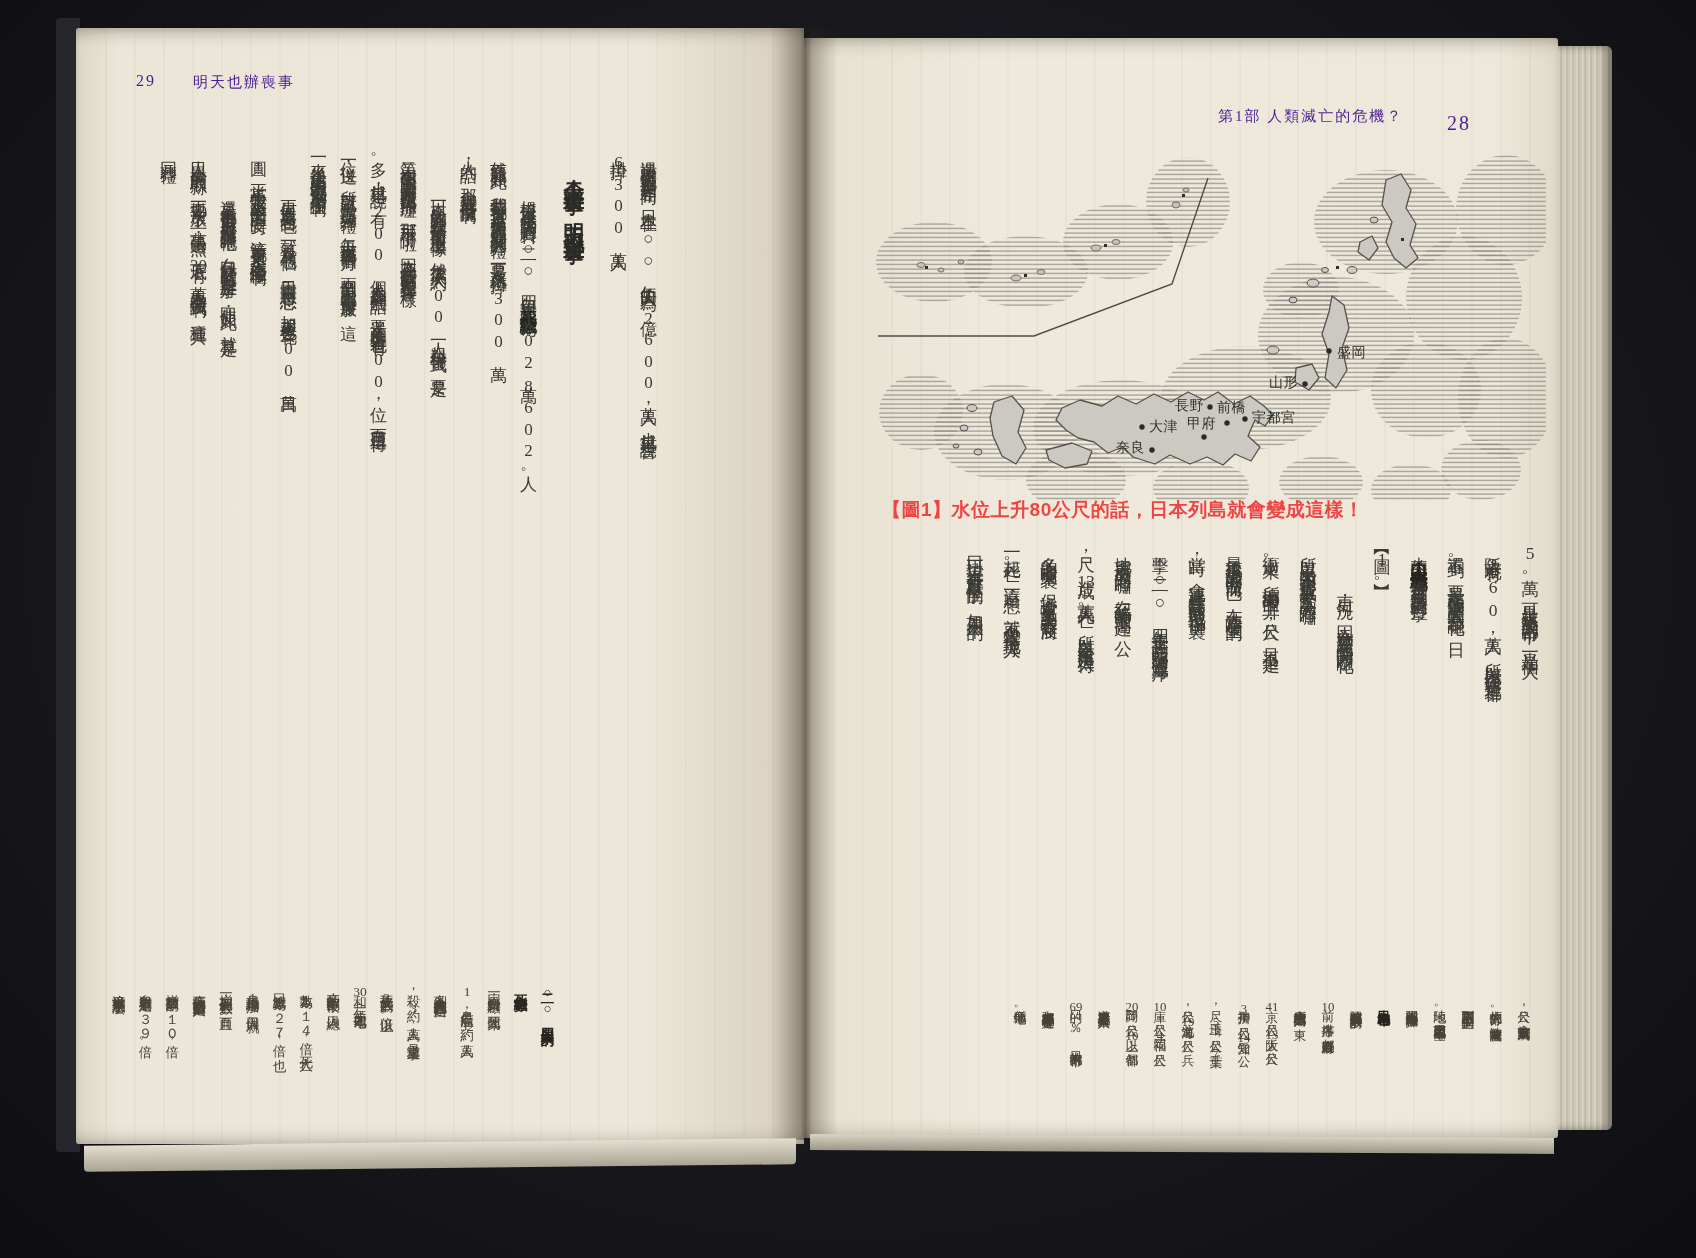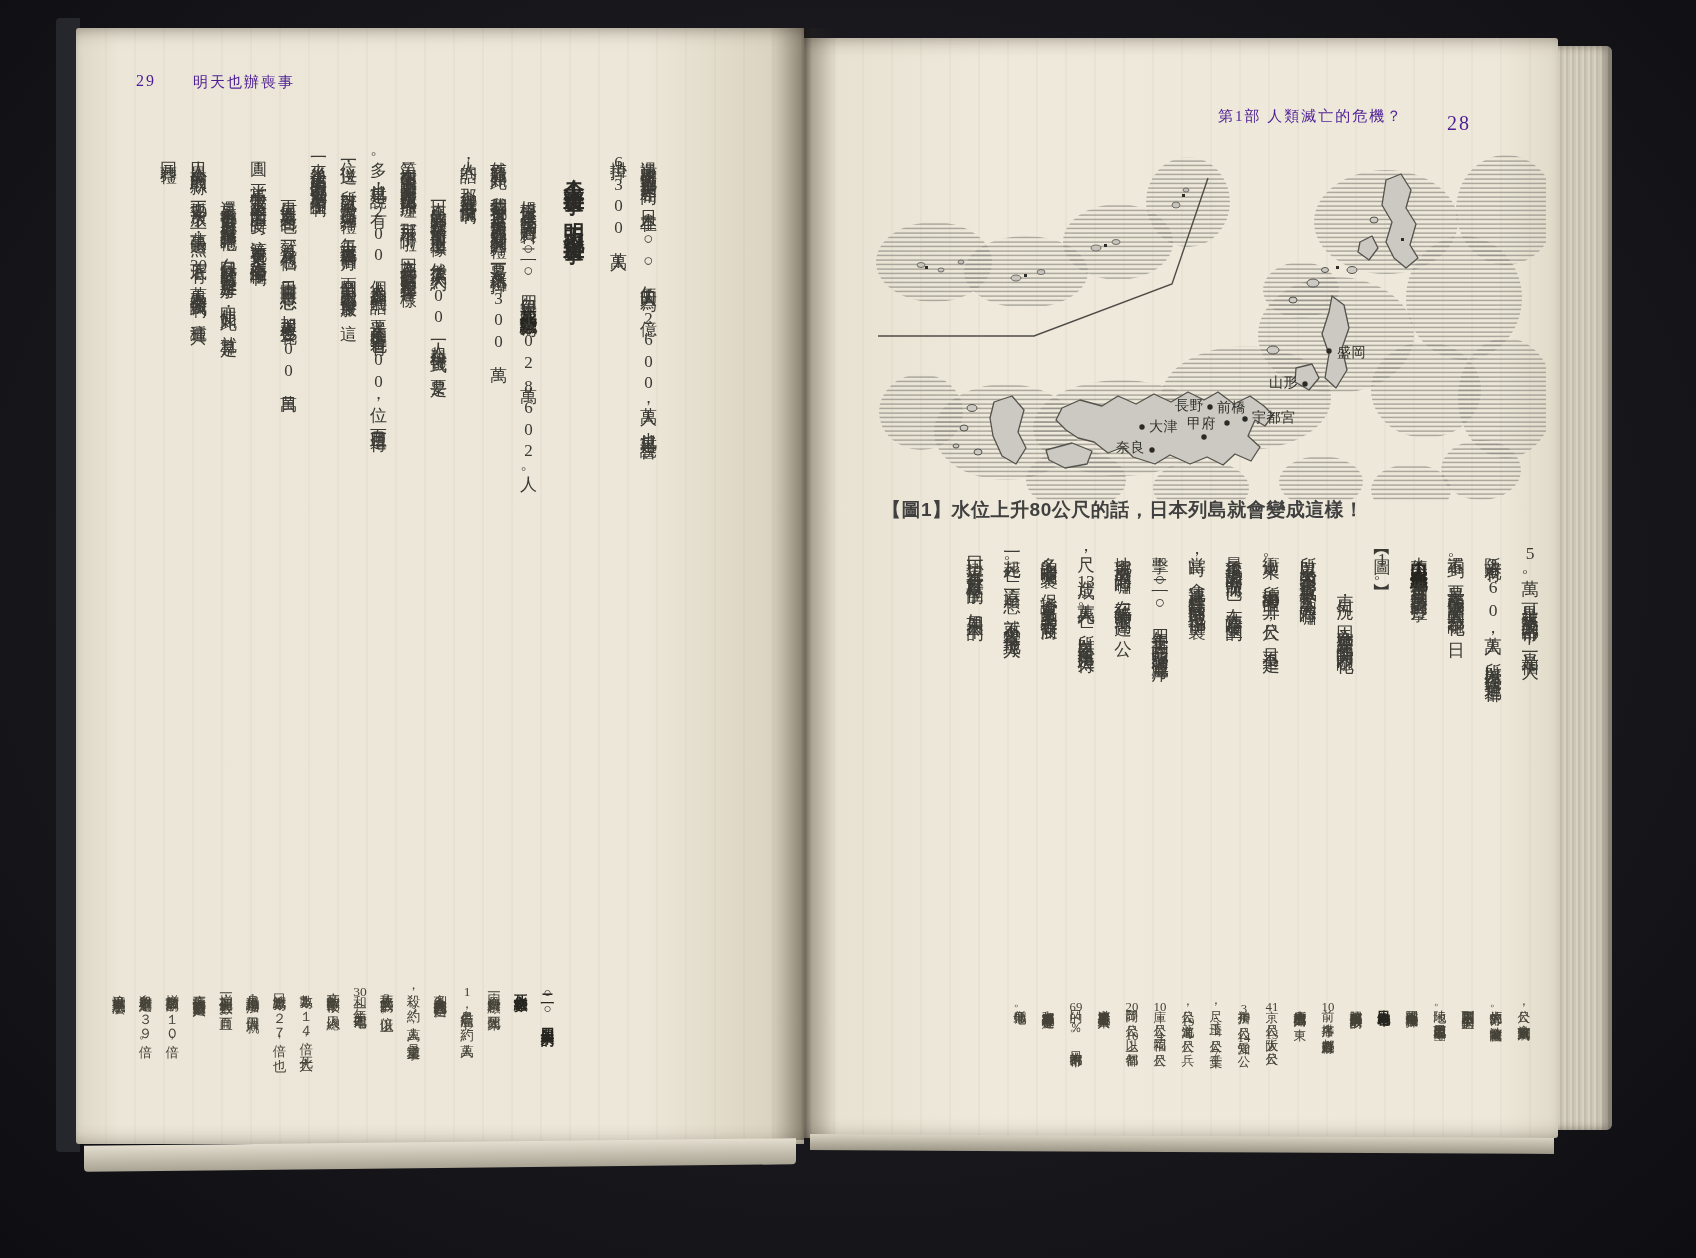--- a/index.html
+++ b/index.html
@@ -47,21 +47,21 @@
   .lnote{left:100px;top:984px;width:456px;height:174px;font-size:13.5px;letter-spacing:1px;}
   .lnote .col{width:26.8px;}
   .rnote{left:1000px;top:1000px;width:532px;height:158px;font-size:12.8px;letter-spacing:.6px;}
   .rnote .col{width:28px;}
   .nb{font-family:"Liberation Sans","DejaVu Sans",sans-serif;font-weight:700;color:#26251f;}
   .bseg{font-family:"Liberation Sans","DejaVu Sans",sans-serif;font-weight:700;color:#26251f;}
   .tcy{text-combine-upright:all;}
   .upr{text-orientation:upright;}
   
   .caption{left:882px;top:497px;width:600px;font-family:"Liberation Sans","DejaVu Sans",sans-serif;
-     font-weight:700;font-size:19px;color:#404040;letter-spacing:.5px;}
+     font-weight:700;font-size:19px;color:#ef4444;letter-spacing:.5px;}
   .citylabel{font-family:"Liberation Sans","DejaVu Sans",sans-serif;font-size:14px;fill:#30302b;letter-spacing:.5px;}
   .island{fill:#cbc9c2;stroke:#54524c;stroke-width:1.3;stroke-linejoin:round;}
   .isle-s{fill:#cbc9c2;stroke:#54524c;stroke-width:1;}
 </style>
 </head>
 <body>
 
 <div class="abs cover-edge"></div>
 <div class="abs page page-left"></div>
 <div class="abs page page-right"></div>

